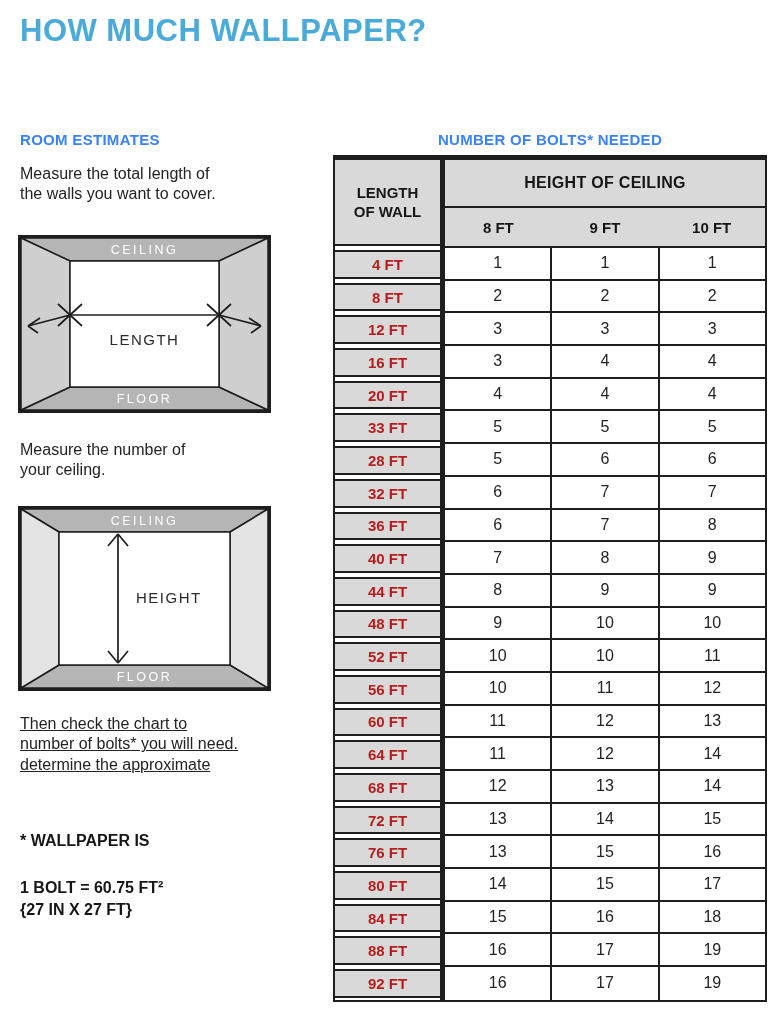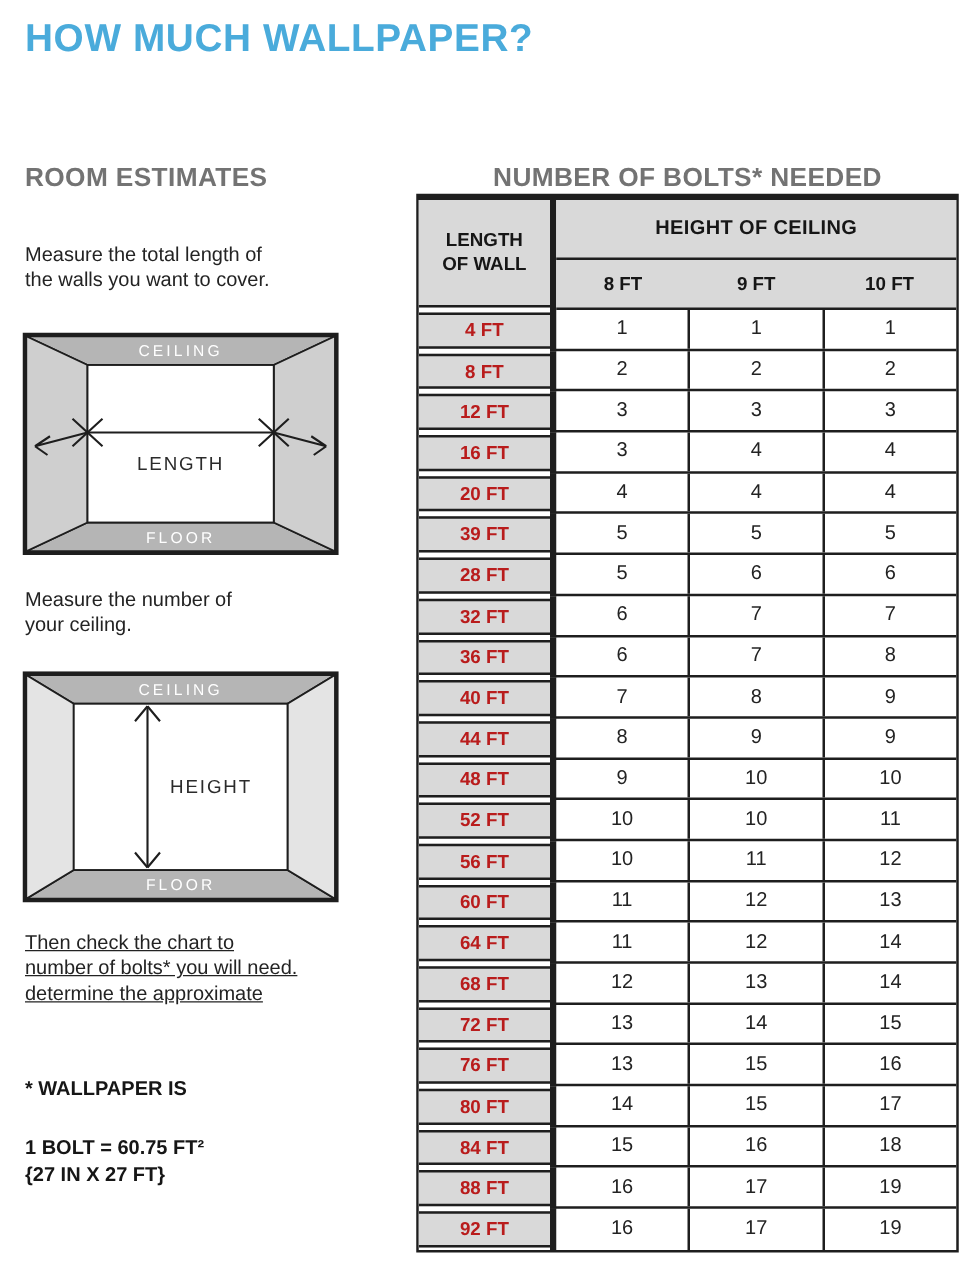--- a/index.html
+++ b/index.html
@@ -6,25 +6,25 @@
   html,body { background:#fff; }
   body {
     width:780px; height:1024px; position:relative; overflow:hidden;
     font-family:"Liberation Sans", sans-serif; color:#222;
   }
   .page-title {
     position:absolute; left:20px; top:13px;
     font-size:31px; font-weight:bold; color:#4aabdb; letter-spacing:0.5px;
   }
   .section-heading {
-    font-size:21px; font-weight:bold; color:#737373; letter-spacing:0.3px;
+    font-size:15px; font-weight:bold; color:#3b82f6; letter-spacing:0.3px;
   }
   .left-col { position:absolute; left:20px; top:131px; width:300px; }
   .body-text { font-size:16px; line-height:1.28; color:#232323; }
-  .p1 { margin-top:40px; }
+  .p1 { margin-top:16px; }
   .p2 { margin-top:27px; }
   .p3 { margin-top:23px;text-decoration:underline; }
   .diagram { display:block; margin-top:30px; margin-left:-2px; }
   .diagram2 { margin-top:25px; }
   .notes { margin-top:56px; font-size:16px; font-weight:bold; color:#161616; line-height:1.25; }
   .note-indent { padding-left:15px; }
   .bolt-eq { margin-top:26px; font-size:16px; font-weight:bold; color:#161616; line-height:1.35; }
   
   .table-heading {
     position:absolute; left:333px; top:131px; width:434px; text-align:center;
@@ -191,21 +191,21 @@
       </div>
       <div class="t-row">
         <div class="t-label">20 FT</div>
         <div class="t-data">
           <div class="t-cell">4</div>
           <div class="t-cell">4</div>
           <div class="t-cell">4</div>
         </div>
       </div>
       <div class="t-row">
-        <div class="t-label">39 FT</div>
+        <div class="t-label">33 FT</div>
         <div class="t-data">
           <div class="t-cell">5</div>
           <div class="t-cell">5</div>
           <div class="t-cell">5</div>
         </div>
       </div>
       <div class="t-row">
         <div class="t-label">28 FT</div>
         <div class="t-data">
           <div class="t-cell">5</div>

